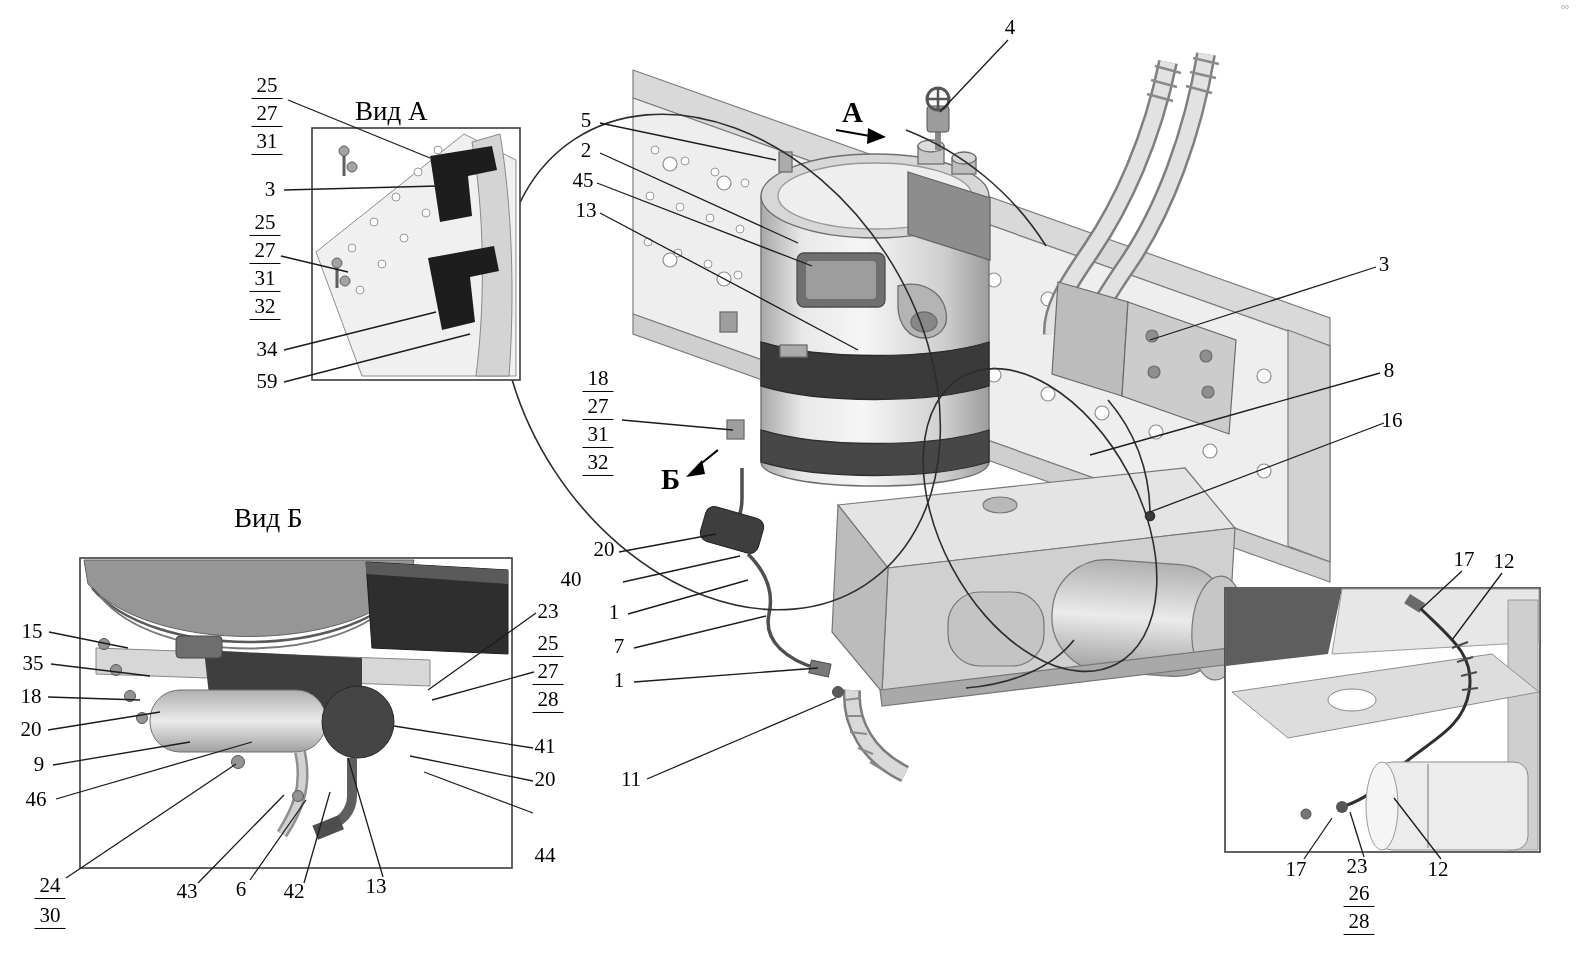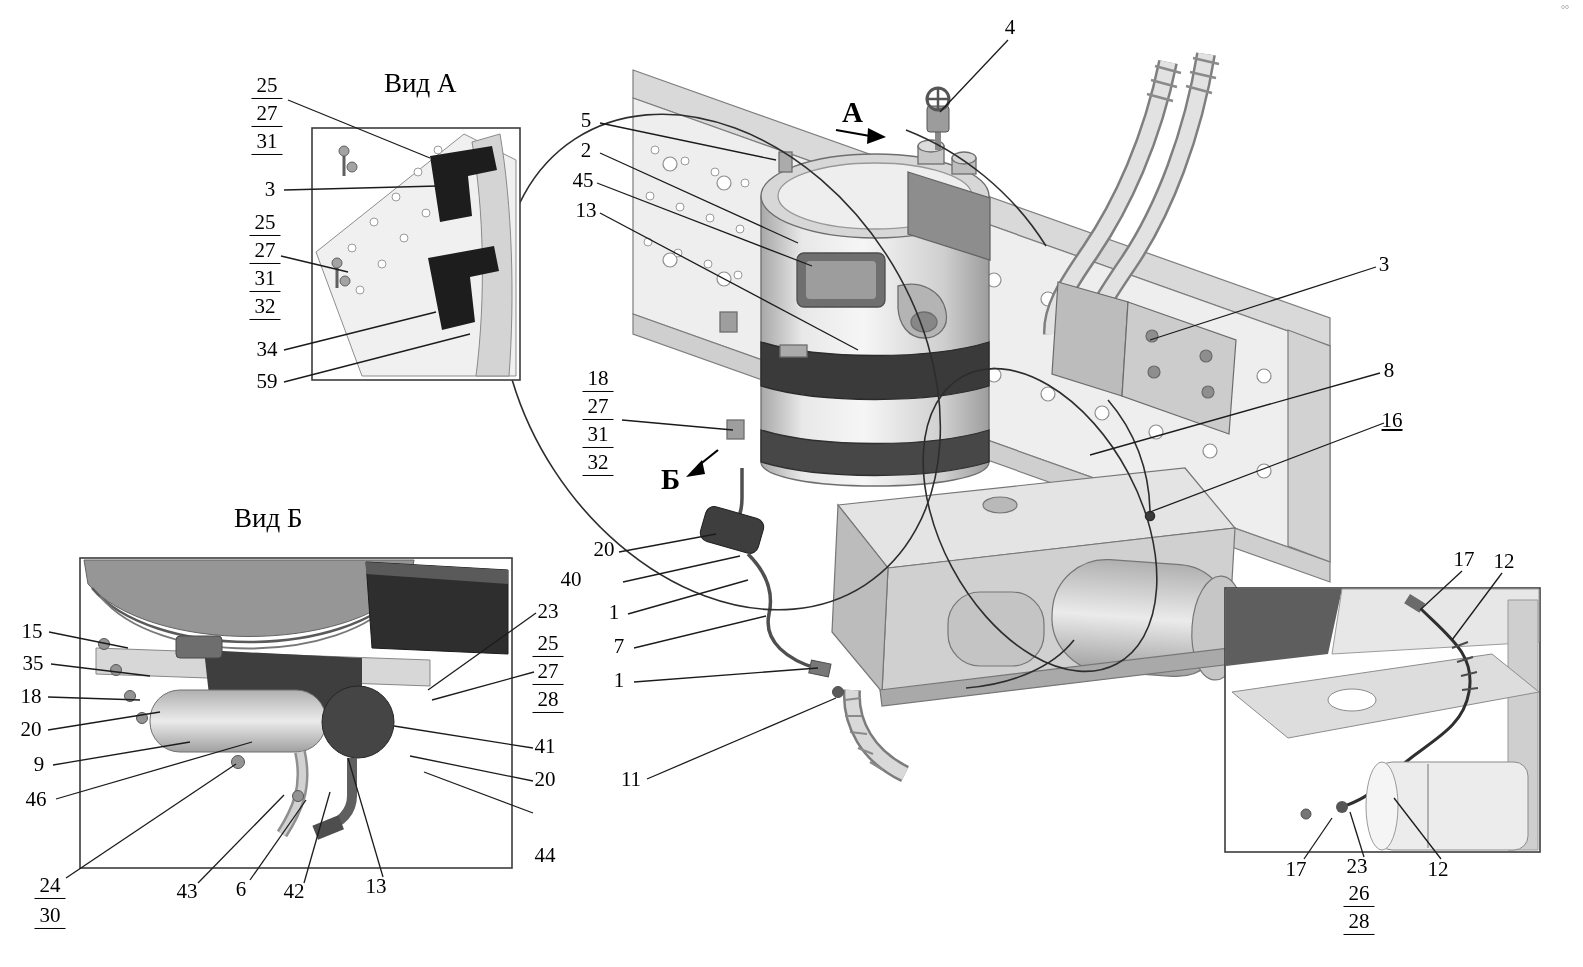--- a/index.html
+++ b/index.html
@@ -274,35 +274,35 @@
     <line x1="836" y1="130" x2="870" y2="136"></line>
     <polygon points="868,128 886,137 867,144" fill="#000000" stroke="none"></polygon>
     <line x1="718" y1="450" x2="698" y2="466"></line>
     <polygon points="702,460 686,477 705,474" fill="#000000" stroke="none"></polygon>
   </g>
 </svg>
 
 
 <div class="corner-mark">°°</div>
 
-<div class="view-label" style="left:355px;top:68px;margin-left:29px;">Вид А</div>
+<div class="view-label" style="left:355px;top:96px;">Вид А</div>
 <div class="view-label" style="left:234px;top:503px;">Вид Б</div>
 
 <div class="dir-label" style="left:842px;top:96px;">А</div>
 <div class="dir-label" style="left:661px;top:463px;">Б</div>
 
 <div id="callout-layer">
       <div class="callout" style="left: 1010px; top: 27px;">4</div>
       <div class="callout" style="left: 586px; top: 120px;">5</div>
       <div class="callout" style="left: 586px; top: 150px;">2</div>
       <div class="callout" style="left: 583px; top: 180px;">45</div>
       <div class="callout" style="left: 586px; top: 210px;">13</div>
       <div class="callout" style="left: 1384px; top: 264px;">3</div>
       <div class="callout" style="left: 1389px; top: 370px;">8</div>
-      <div class="callout" style="left: 1392px; top: 420px; text-decoration: underline;">16</div>
+      <div class="callout" style="left: 1392px; top: 420px;">16</div>
       <div class="callout underline" style="left: 598px; top: 379px;">18</div>
       <div class="callout underline" style="left: 598px; top: 407px;">27</div>
       <div class="callout underline" style="left: 598px; top: 435px;">31</div>
       <div class="callout underline" style="left: 598px; top: 463px;">32</div>
       <div class="callout" style="left: 604px; top: 549px;">20</div>
       <div class="callout" style="left: 571px; top: 579px;">40</div>
       <div class="callout" style="left: 614px; top: 612px;">1</div>
       <div class="callout" style="left: 619px; top: 646px;">7</div>
       <div class="callout" style="left: 619px; top: 680px;">1</div>
       <div class="callout" style="left: 631px; top: 779px;">11</div>

